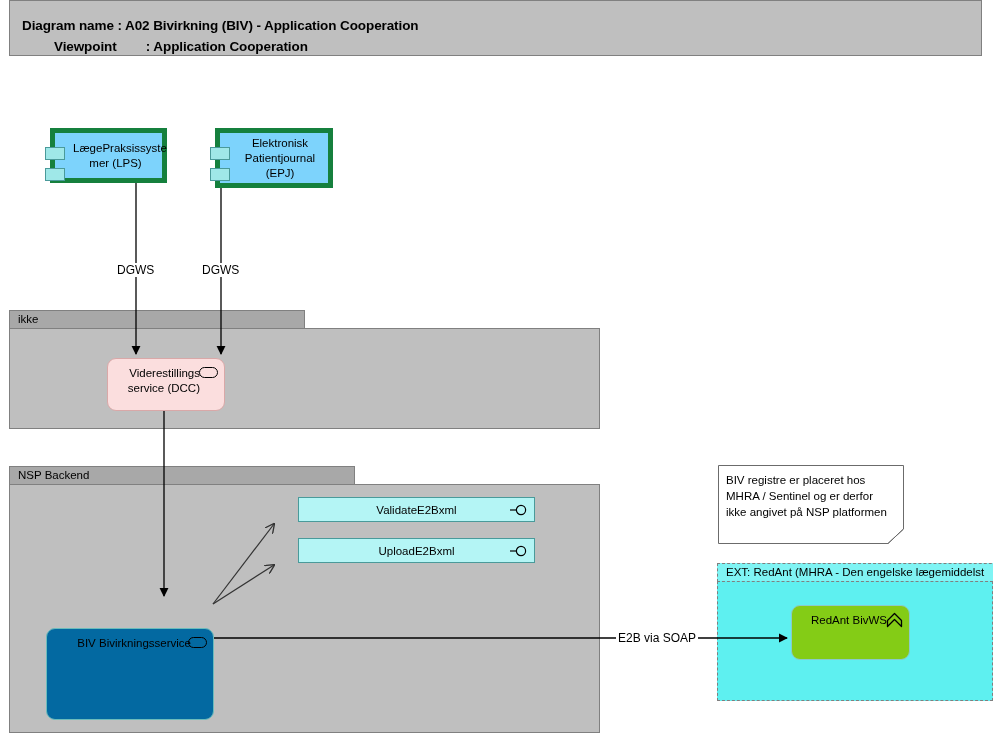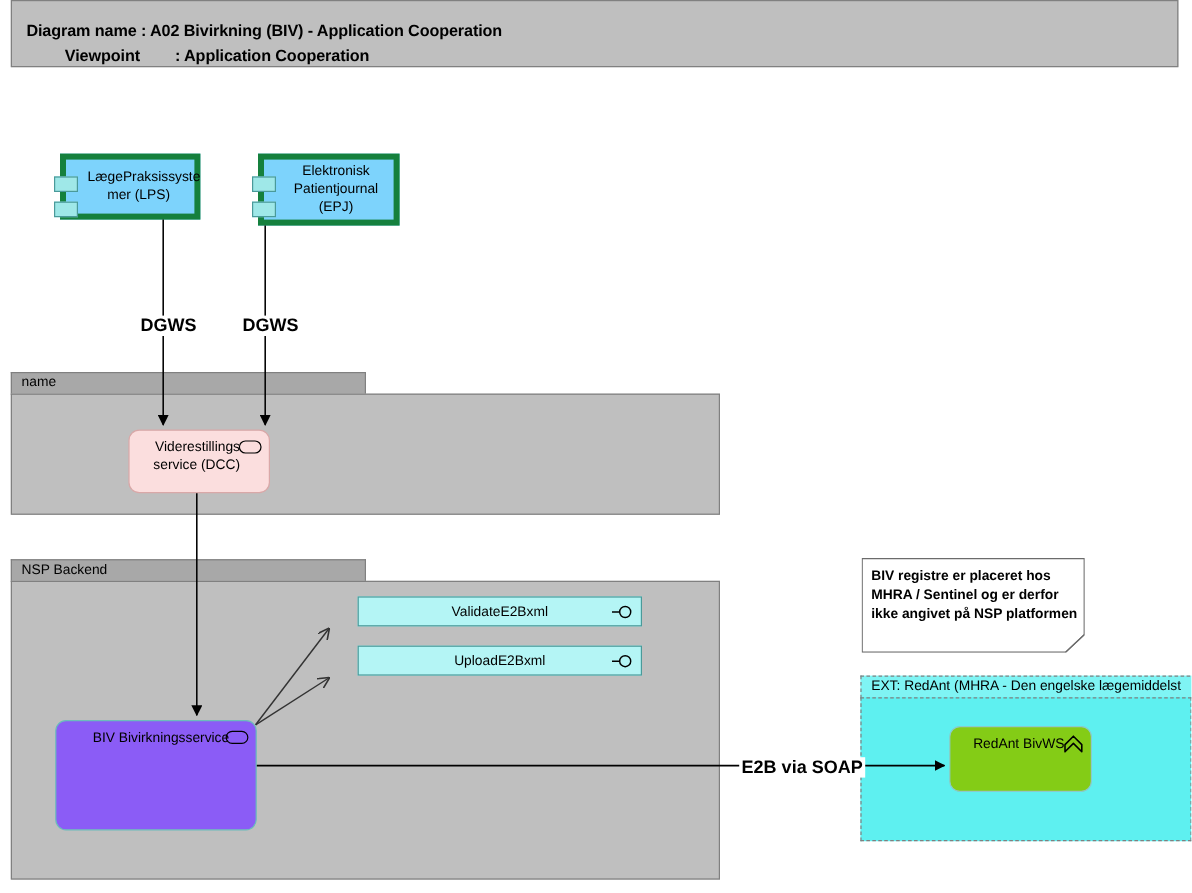--- a/index.html
+++ b/index.html
@@ -128,22 +128,23 @@
     text-align: right;
     font-size: 11.5px;
     line-height: 15px;
     color: #000000;
   }
   .app-box.service-dcc {
     background: #fbdede;
     border: 1px solid #d9a8a8;
   }
   .app-box.service-biv {
-    background: #8b5cf6;
+    background: #0369a1;
     border: 1px solid #6bbcbc;
+    margin-top: 28px;
   }
   .app-box.func-redant {
     background: #84cc16;
     border: 1px solid #8bcaca;
   }
 
   
   .icon-service {
     position: absolute;
     right: 6px;
@@ -188,42 +189,40 @@
     transform: translateY(-50%);
     width: 18px;
     height: 12px;
   }
 
   
   .note {
     position: absolute;
     background: #ffffff;
     box-sizing: border-box;
-    font-weight: bold;
   }
   .note-text {
     position: absolute;
     left: 8px;
     top: 7px;
     right: 6px;
     font-size: 11.5px;
     line-height: 16px;
     color: #000000;
     white-space: pre-line;
   }
 
   
   .edge-label {
     position: absolute;
-    font-size: 15px;
+    font-size: 12px;
     color: #000000;
     background: #ffffff;
     padding: 0 2px;
     white-space: nowrap;
-    font-weight: bold;
   }
 
   
   #wires {
     position: absolute;
     left: 0; top: 0;
     width: 993px;
     height: 744px;
     pointer-events: none;
   }
@@ -233,27 +232,27 @@
 
 <div id="canvas">
 
   <div class="title-bar">
     <div class="title-line l1">Diagram name : A02 Bivirkning (BIV) - Application Cooperation</div>
     <div class="title-line l2">Viewpoint        : Application Cooperation</div>
   </div>
 
   <div class="group" style="left:9px; top:310px; width:591px; height:119px;">
     <div class="group-tab" style="width:296px;">
-      <span class="group-tab-label">name</span>
+      <span class="group-tab-label">ikke</span>
     </div>
     <div class="group-body" style="top:18px; width:591px; height:101px;"></div>
   </div>
 
   <div class="group" style="left:9px; top:466px; width:591px; height:267px;">
-    <div class="group-tab" style="width:296px;text-decoration:underline;">
+    <div class="group-tab" style="width:346px;text-decoration:underline;">
       <span class="group-tab-label">NSP Backend</span>
     </div>
     <div class="group-body" style="top:18px; width:591px; height:249px;"></div>
   </div>
 
   <div class="group group-ext" style="left:717px; top:563px; width:276px; height:138px;">
     <div class="group-tab" style="width:300px;">
       <span class="group-tab-label">EXT: RedAnt (MHRA - Den engelske lægemiddelst</span>
     </div>
     <div class="group-body" style="top:18px; width:276px; height:120px;"></div>

